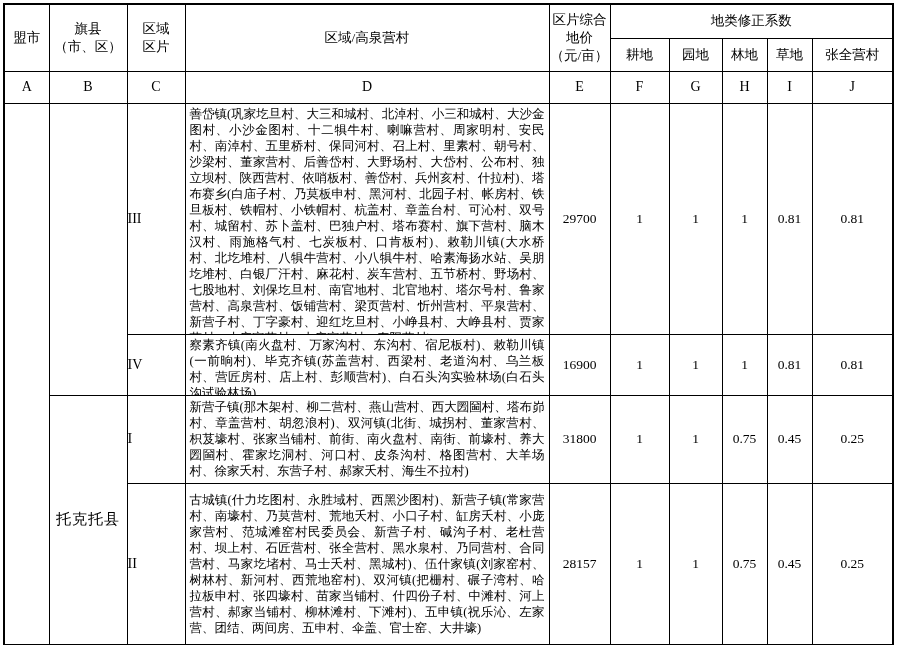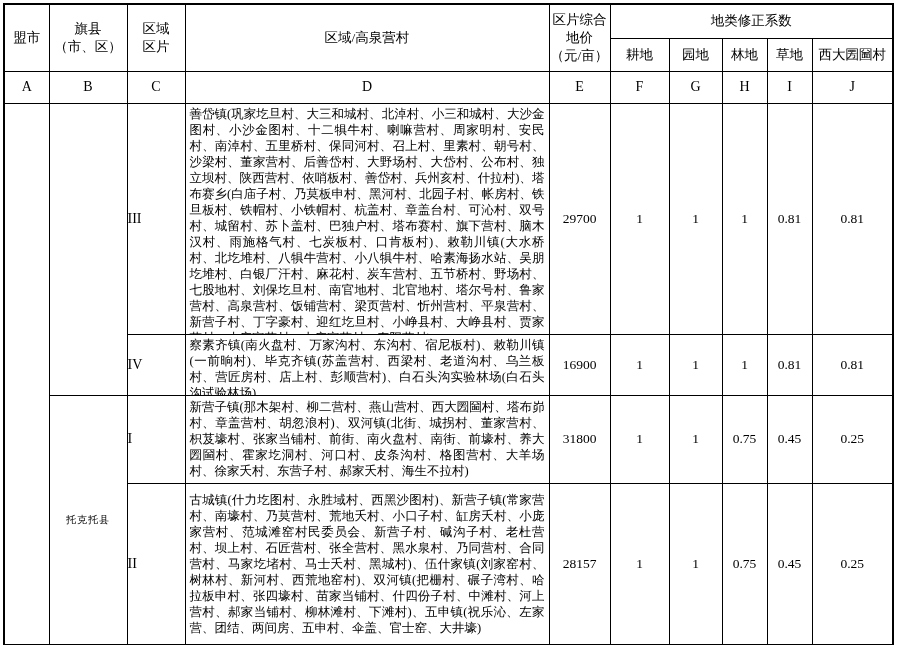--- a/index.html
+++ b/index.html
@@ -10,21 +10,21 @@
   table.land-table{
     border-collapse:collapse;table-layout:fixed;
     width:891px;margin:3px;border:2px solid #000;
   }
   .land-table td,.land-table th{
     border:1px solid #000;font-weight:normal;padding:0;vertical-align:middle;
   }
   .hdr{font-size:13.5px;text-align:center;white-space:pre-line;line-height:1.3;}
   .letter{font-size:14px;text-align:center;}
   .zone{font-size:14px;}
-  .county{font-size:10px;text-align:center;letter-spacing:1px;}
+  .county{font-size:15px;text-align:center;letter-spacing:1px;}
   .num{font-size:13.5px;text-align:center;}
   .desc{vertical-align:middle;}
   .desc-inner{
     font-size:12.5px;line-height:16px;text-align:justify;
     padding:2px 4px;overflow:hidden;
   }
 </style>
 </head>
 <body>
 
@@ -54,21 +54,21 @@
 地价
 （元/亩）</th>
     <th class="hdr" colspan="5">地类修正系数</th>
   </tr>
 
   <tr style="height:33px">
     <th class="hdr">耕地</th>
     <th class="hdr">园地</th>
     <th class="hdr">林地</th>
     <th class="hdr">草地</th>
-    <th class="hdr">西大圐圙村</th>
+    <th class="hdr">张全营村</th>
   </tr>
 
   <tr style="height:32px">
     <td class="letter">A</td>
     <td class="letter">B</td>
     <td class="letter">C</td>
     <td class="letter">D</td>
     <td class="letter">E</td>
     <td class="letter">F</td>
     <td class="letter">G</td>

